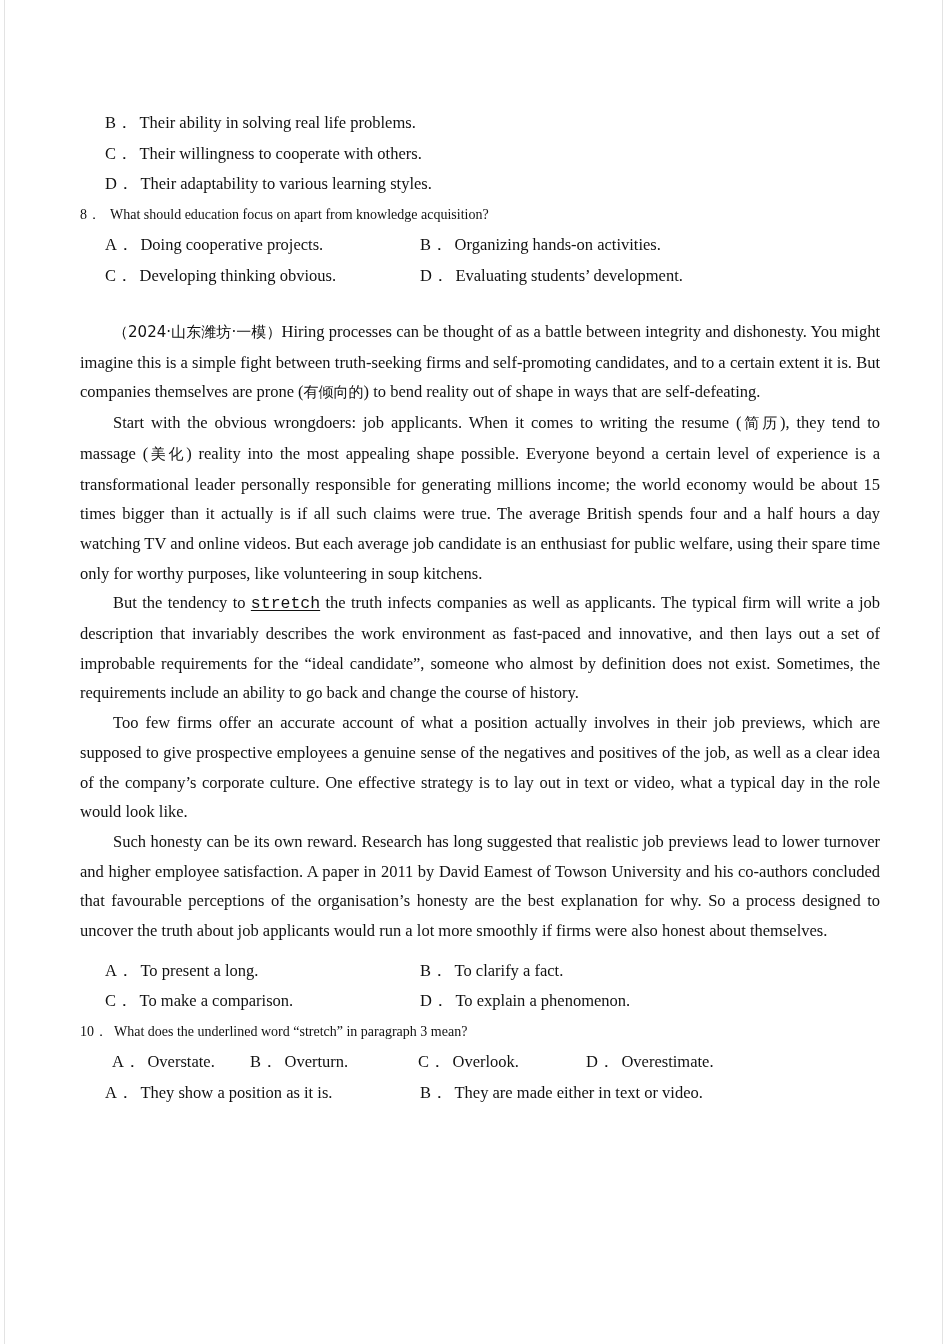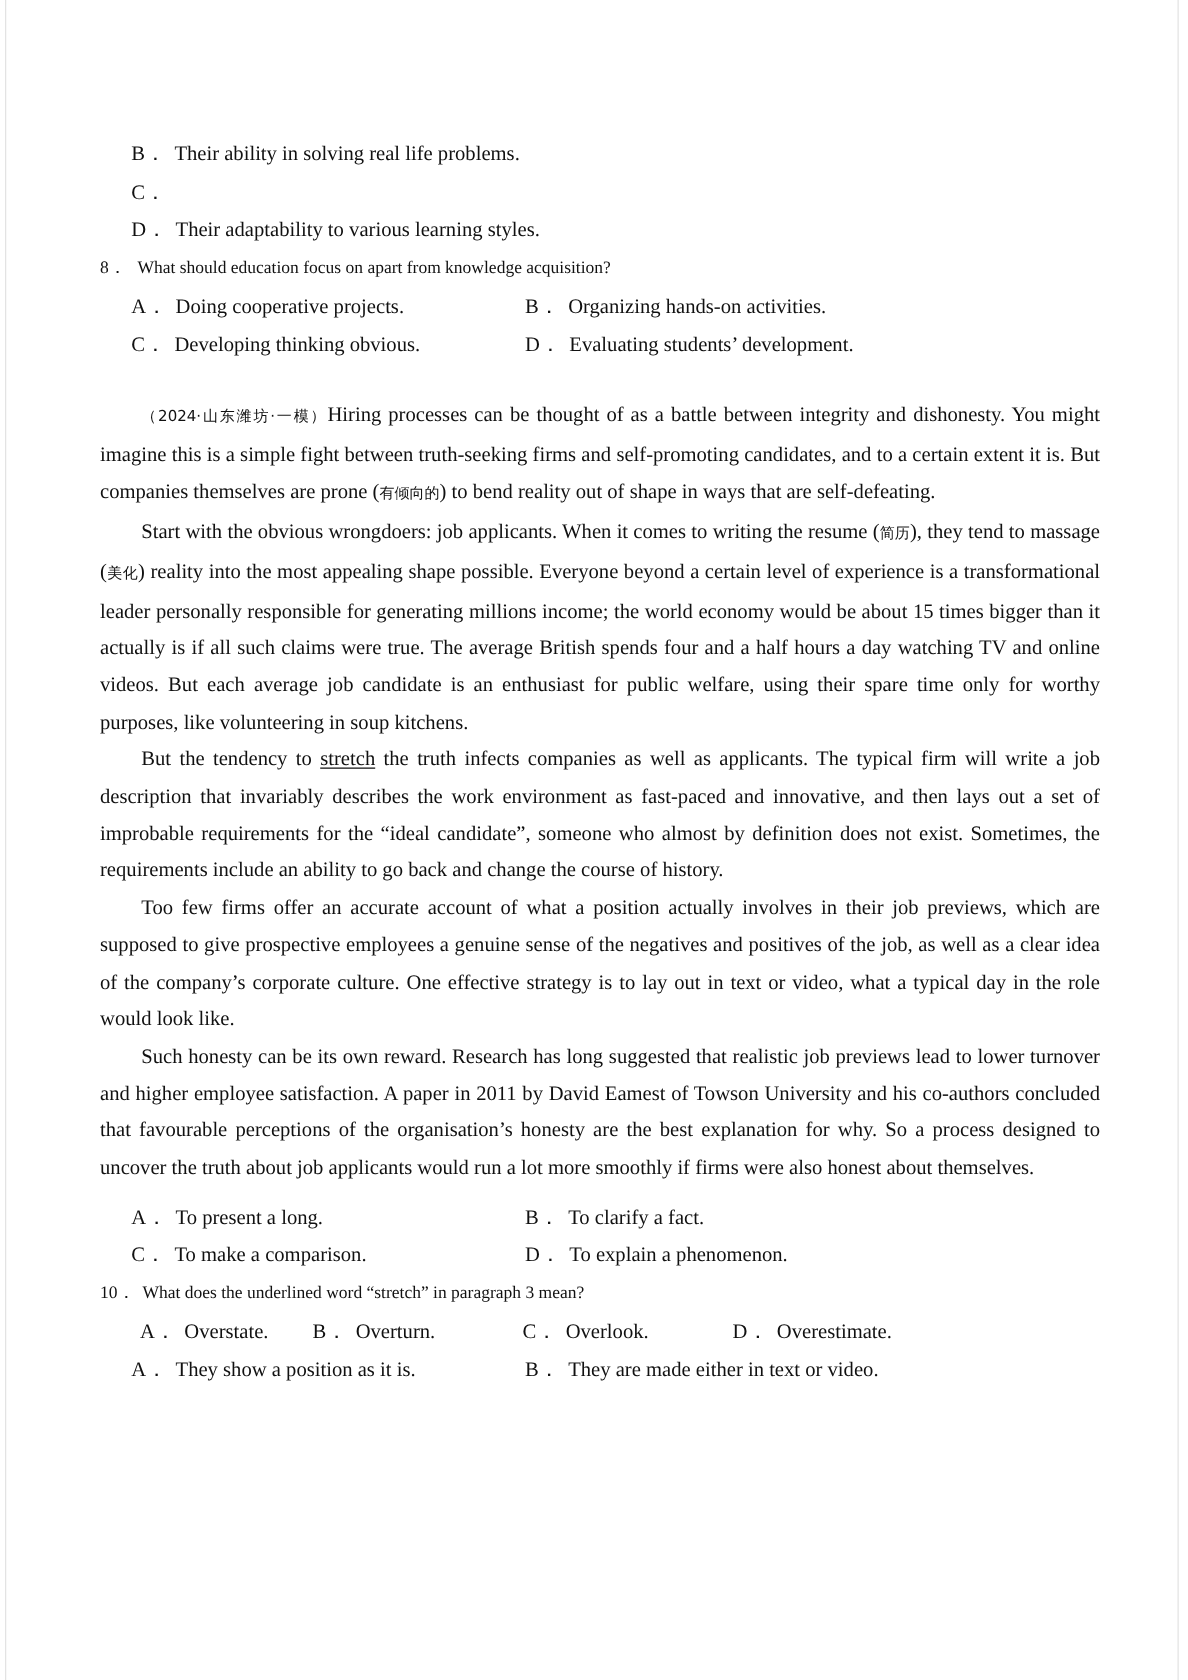--- a/index.html
+++ b/index.html
@@ -91,42 +91,43 @@
     line-height: 29.7px;
     text-align: justify;
     text-align-last: left;
     margin: 0;
     text-indent: 2em;
     hyphens: none;
   }
   .passage.first { margin-top: 26px; }
   .passage + .passage { margin-top: 0; }
 
-  u { text-decoration: underline; text-underline-offset: 2px; }
+  u { text-decoration: underline; text-underline-offset: 2px; font-family: Liberation Mono, monospace; }
 
   .spacer-sm { height: 10px; }
 
-  .cn { font-family: "DejaVu Sans", "Liberation Sans", sans-serif; font-size: 12px; }
+  .cn { font-family: "DejaVu Sans", "Liberation Sans", sans-serif; font-size: 15px; }
 </style>
 </head>
 <body>
 
 <div class="page-edge-left"></div>
 <div class="page-edge-right"></div>
 
 <div class="page">
 
   <div style="height:108px"></div>
 
   <div class="opt-single">
     <span class="opt-label">B．</span>
     <span>Their ability in solving real life problems.</span>
   </div>
   <div class="opt-single">
     <span class="opt-label">C．</span>
+    <span>Their willingness to cooperate with others.</span>
   </div>
   <div class="opt-single">
     <span class="opt-label">D．</span>
     <span>Their adaptability to various learning styles.</span>
   </div>
 
   <div class="q-stem">
     <span class="q-num">8．</span><span>What should education focus on apart from knowledge acquisition?</span>
   </div>
   <div class="opt-row two">

